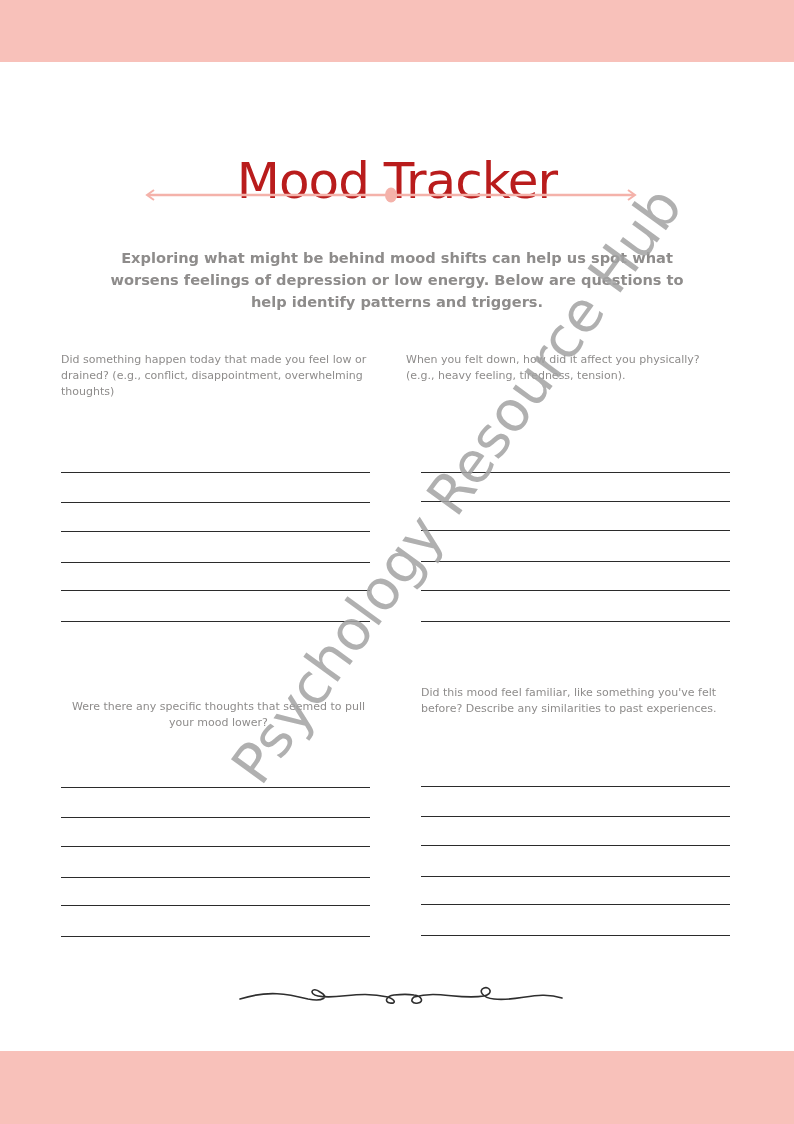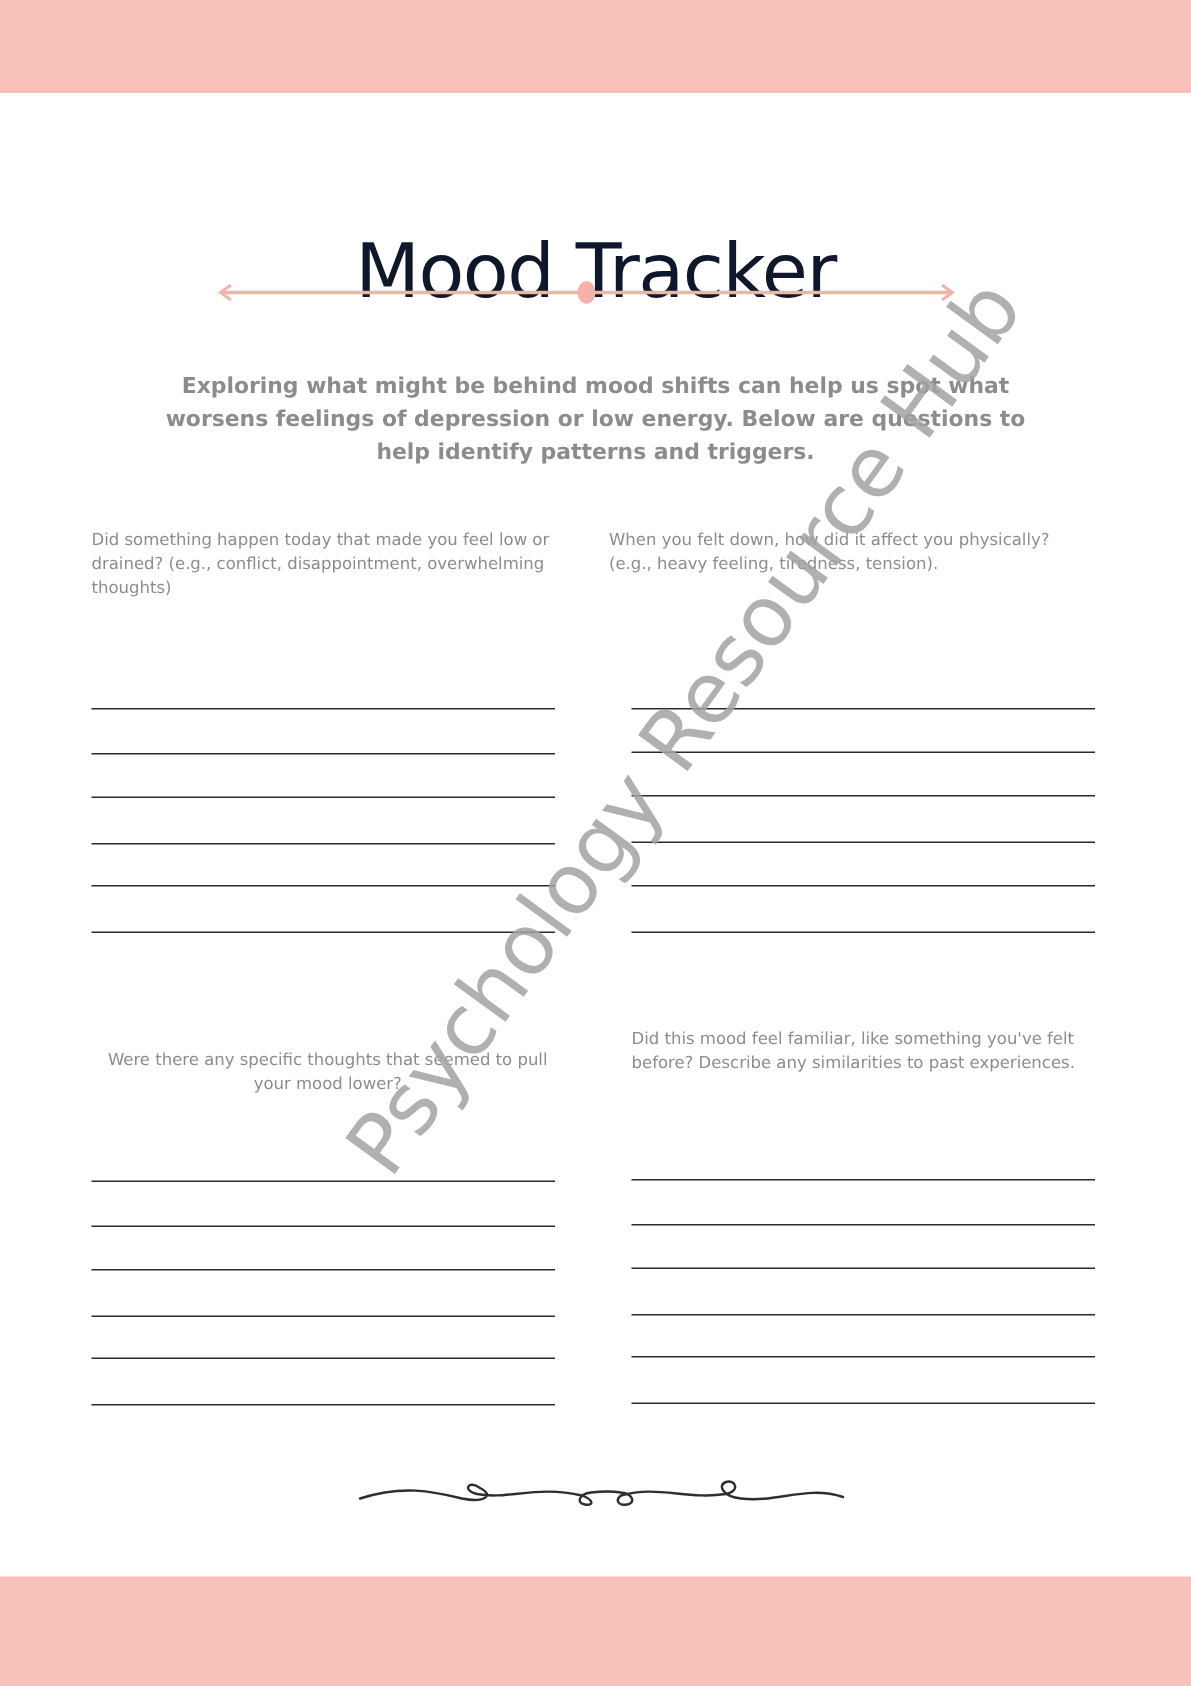--- a/index.html
+++ b/index.html
@@ -43,21 +43,21 @@
       transform: rotate(-54deg); transform-origin: 50% 50%;
       font-family: "DejaVu Sans", sans-serif;
       opacity: 0.85; pointer-events: none;
     }
   </style>
 </head>
 <body>
 
 <div class="band band-top" style="background: rgb(248, 193, 186);"></div>
 
-<h1 class="title" style="color: #0f172a;">Mood Tracker</h1>
+<h1 class="title" style="color: #b91c1c;">Mood Tracker</h1>
 
 <svg class="divider" viewBox="0 0 502 24">
   <line x1="8" y1="12" x2="494" y2="12" stroke-width="2.4" class="accent-stroke" stroke="#f4b2aa"></line>
   <polyline points="14,7 7,12 14,17" fill="none" stroke-width="2" class="accent-stroke" stroke="#f4b2aa"></polyline>
   <polyline points="488,7 495,12 488,17" fill="none" stroke-width="2" class="accent-stroke" stroke="#f4b2aa"></polyline>
   <ellipse cx="251" cy="12" rx="6" ry="7.5" class="accent-fill" fill="#f4b2aa"></ellipse>
 </svg>
 
 <p class="intro" style="color: rgb(142, 140, 139);">Exploring what might be behind mood shifts can help us spot what worsens feelings of depression or low energy. Below are questions to help identify patterns and triggers.</p>
 

